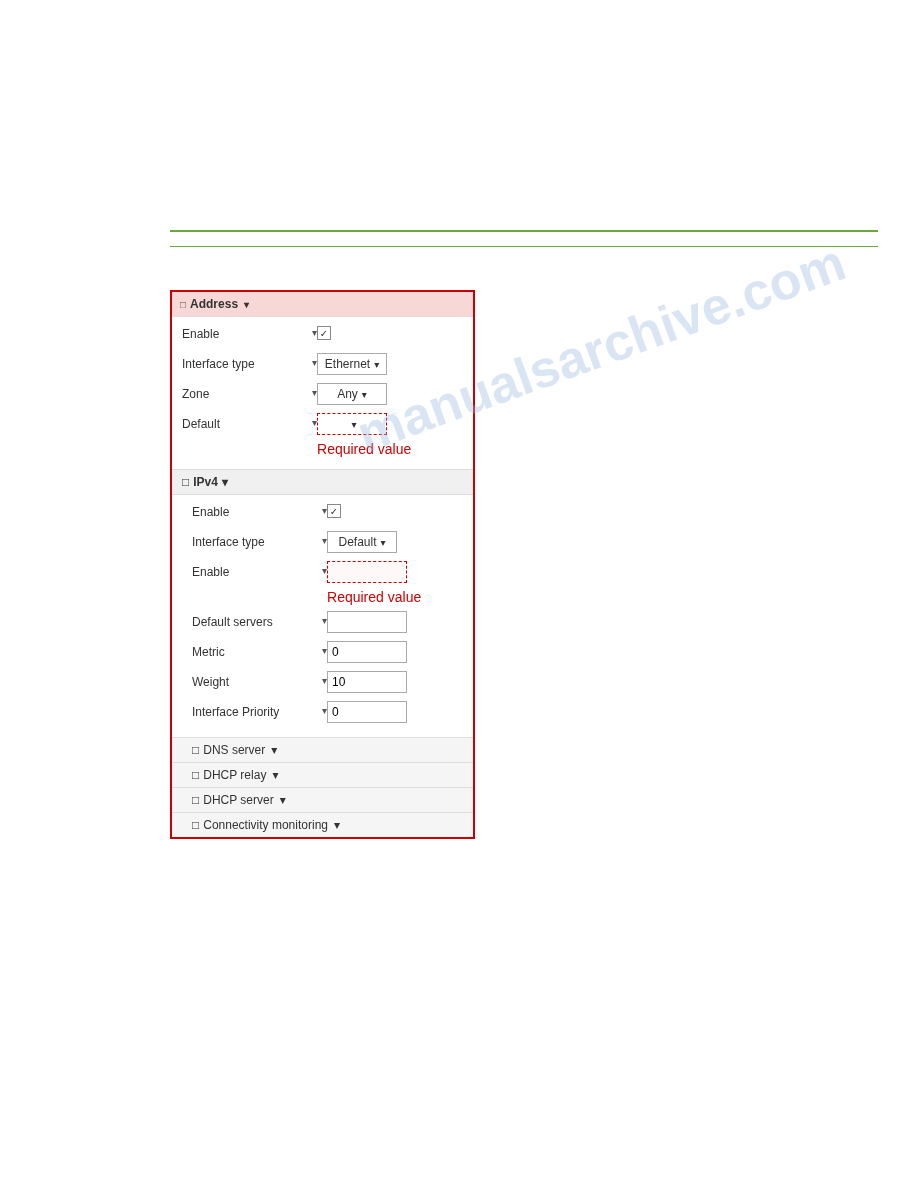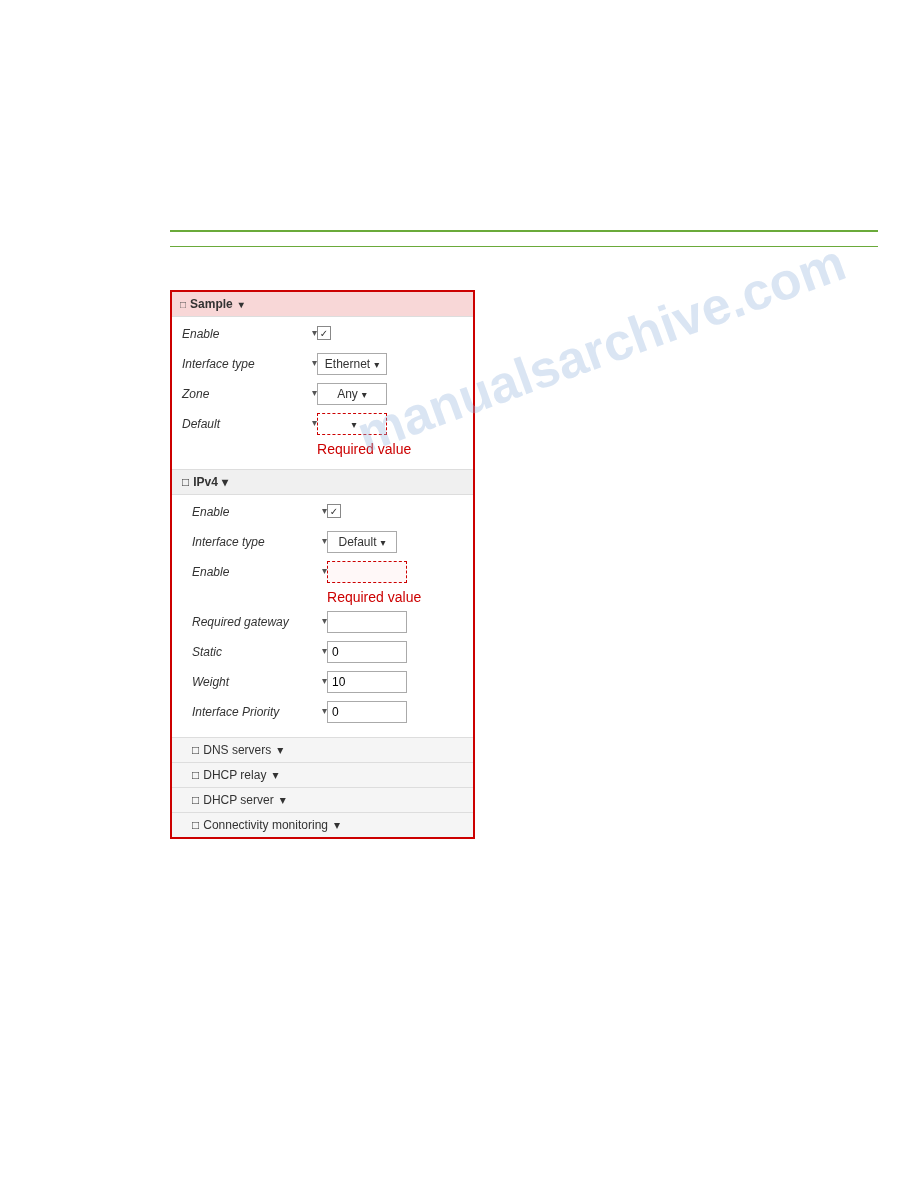--- a/index.html
+++ b/index.html
@@ -97,21 +97,20 @@
       min-height: 24px;
     }
 
     .form-label {
       width: 130px;
       min-width: 130px;
       font-size: 12px;
       color: #333;
       padding-top: 4px;
       padding-right: 4px;
-      font-style: italic;
     }
 
     .form-control-area {
       flex: 1;
       display: flex;
       align-items: center;
       gap: 4px;
       flex-wrap: wrap;
     }
 
@@ -220,21 +219,21 @@
   <div class="green-line-bottom"></div>
 
   <div class="watermark">
     manualsarchive.com
   </div>
 
   <div class="form-panel">
 
     <div class="section-header">
       <span class="collapse-icon">□</span>
-      <span>Sample</span>
+      <span>Address</span>
       <span class="dropdown-arrow">▾</span>
     </div>
 
     <div class="form-body">
 
       <div class="form-row">
         <div class="form-label">Enable</div>
         <div class="arrow-indicator">▾</div>
         <div class="form-control-area">
           <div class="form-checkbox checked"></div>
@@ -307,29 +306,29 @@
       <div class="form-row" style="flex-wrap:wrap;">
         <div class="form-label">Enable</div>
         <div class="arrow-indicator">▾</div>
         <div class="form-control-area">
           <input type="text" class="form-input required wide" value="" style="border: 1px dashed rgb(204, 0, 0);">
           <div class="required-label">Required value</div>
         </div>
       </div>
 
       <div class="form-row">
-        <div class="form-label">Required gateway</div>
+        <div class="form-label">Default servers</div>
         <div class="arrow-indicator">▾</div>
         <div class="form-control-area">
           <input type="text" class="form-input wide" value="" style="">
         </div>
       </div>
 
       <div class="form-row">
-        <div class="form-label">Static</div>
+        <div class="form-label">Metric</div>
         <div class="arrow-indicator">▾</div>
         <div class="form-control-area">
           <input type="text" class="form-input wide" value="0" style="">
         </div>
       </div>
 
       <div class="form-row">
         <div class="form-label">Weight</div>
         <div class="arrow-indicator">▾</div>
         <div class="form-control-area">
@@ -342,21 +341,21 @@
         <div class="arrow-indicator">▾</div>
         <div class="form-control-area">
           <input type="text" class="form-input wide" value="0" style="">
         </div>
       </div>
 
     </div>
 
     <div class="collapsed-section">
       <span>□</span>
-      <span>DNS servers</span>
+      <span>DNS server</span>
       <span style="margin-left:2px;">▾</span>
     </div>
 
     <div class="collapsed-section">
       <span>□</span>
       <span>DHCP relay</span>
       <span style="margin-left:2px;">▾</span>
     </div>
 
     <div class="collapsed-section">

